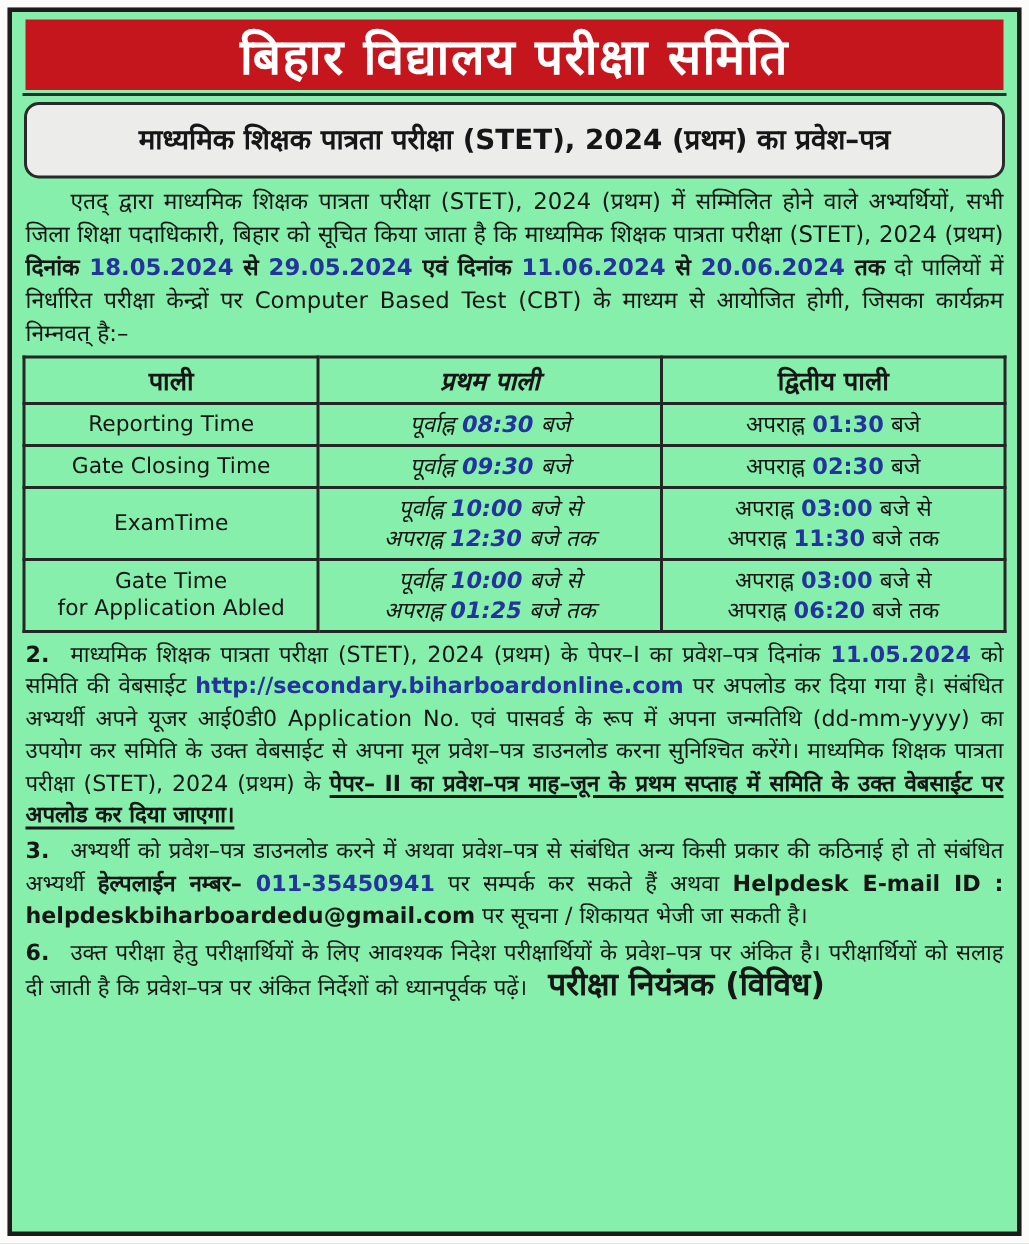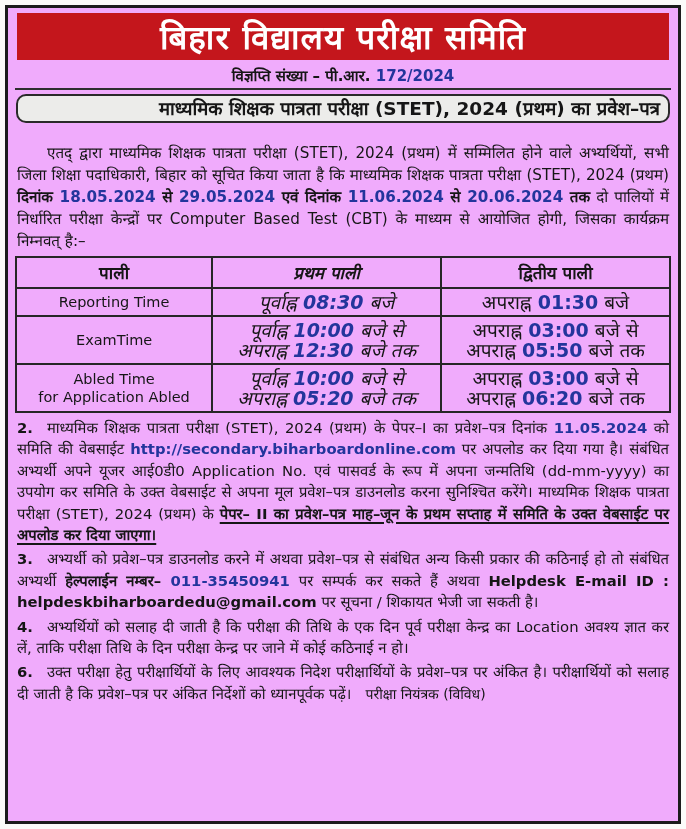--- a/index.html
+++ b/index.html
@@ -4,76 +4,72 @@
 <style>
   * { margin:0; padding:0; box-sizing:border-box; }
   html,body { background:#e8e8e8; }
   .page {
     position:relative; width:686px; height:829px; background:#fbfbf9;
     font-family:"DejaVu Sans","Liberation Sans",sans-serif;
     color:#161616; overflow:hidden; margin:0 auto;
   }
   .frame {
     position:absolute; left:5px; top:5px; right:5px; bottom:5px;
-    border:3px solid #1c1c1c; padding:4px 7px 2px 7px; background:#f0abfc;
+    border:3px solid #1c1c1c; padding:4px 7px 2px 7px; background:#86efac;
   }
   .band {
     height:47px; margin:1px 2px 2px 2px; background:#c4161c;
     display:flex; align-items:center; justify-content:center;
   }
   .band .board-name {
     color:#ffffff; font-size:33px; font-weight:800; letter-spacing:1px; white-space:nowrap;
   }
   .notice-line {
     text-align:center; font-size:15px; font-weight:600; padding:3px 0 2px 0;
   }
   .notice-line .num { color:#23359c; font-weight:700; }
   .rule { border-top:2px solid #2e2e2e; margin:1px 0 4px 0; }
   .title-box {
     border:2px solid #2a2a2a; border-radius:10px; background:#ececea;
-    text-align:right; font-weight:700; font-size:18.5px; line-height:25px;
-    padding:0 8px; margin:0 1px 19px 1px;
+    text-align:center; font-weight:700; font-size:18.5px; line-height:25px;
+    padding:11px 8px; margin:0 1px 4px 1px;
   }
   .para {
     text-align:justify; font-size:14.8px; line-height:21.4px; margin:3px 2px;
   }
   .intro { text-indent:30px; font-size:15.2px; line-height:22px; margin-bottom:4px; }
   .b { font-weight:700; }
   .blue { color:#23359c; }
   .u { text-decoration:underline; text-underline-offset:3px; text-decoration-thickness:1.5px; }
   .pnum { font-weight:700; margin-right:14px; }
   table.schedule {
     width:100%; border-collapse:collapse; margin:3px 0 4px 0; table-layout:fixed;
   }
   table.schedule td {
     border:2px solid #262626; text-align:center; vertical-align:middle; padding:3px 2px;
   }
   td.c1 { width:30%; }
   td.c2 { width:35%;font-style:italic; }
   td.c3 { width:35%; }
   .th-cell { font-size:17px; font-weight:700; padding:4px 2px; }
   .row-label { font-weight:400; font-size:14.5px; line-height:18px; }
-  .time-cell { font-size:19px; line-height:20px; white-space:nowrap; }
+  .time-cell { font-size:15px; line-height:20px; white-space:nowrap; }
   .time-cell .t { font-weight:700; color:#23359c; }
-  .signature { font-weight:400; font-size:14px; white-space:nowrap; padding-left:14px; }
+  .signature { font-weight:700; font-size:21px; white-space:nowrap; padding-left:14px; }
 </style>
 </head>
 <body>
 
 <div class="page">
   <div class="frame">
 
     <div class="band">
       <span class="board-name">बिहार विद्यालय परीक्षा समिति</span>
     </div>
 
-    <div class="notice-line">
-      <span>विज्ञप्ति संख्या – पी.आर.</span>
-      <span class="num">172/2024</span>
-    </div>
 
     <div class="rule"></div>
 
     <div class="title-box">
       <div>माध्यमिक शिक्षक पात्रता परीक्षा (STET), 2024 (प्रथम) का प्रवेश–पत्र</div>
     </div>
 
     <div class="para intro">
       <span>एतद् द्वारा माध्यमिक शिक्षक पात्रता परीक्षा (STET), 2024 (प्रथम) में सम्मिलित होने वाले अभ्यर्थियों, सभी जिला शिक्षा पदाधिकारी, बिहार को सूचित किया जाता है कि माध्यमिक शिक्षक पात्रता परीक्षा (STET), 2024 (प्रथम) </span><span class="b">दिनांक </span><span class="b blue">18.05.2024</span><span class="b"> से </span><span class="b blue">29.05.2024</span><span class="b"> एवं दिनांक </span><span class="b blue">11.06.2024</span><span class="b"> से </span><span class="b blue">20.06.2024</span><span class="b"> तक</span><span> दो पालियों में निर्धारित परीक्षा केन्द्रों पर Computer Based Test (CBT) के माध्यम से आयोजित होगी, जिसका कार्यक्रम निम्नवत् है:–</span>
     </div>
@@ -84,58 +80,60 @@
           <td class="c1 th-cell">पाली</td>
           <td class="c2 th-cell">प्रथम पाली</td>
           <td class="c3 th-cell">द्वितीय पाली</td>
         </tr>
         <tr>
           <td class="c1 row-label">Reporting Time</td>
           <td class="c2 time-cell"><span>पूर्वाह्न </span><span class="t">08:30</span><span> बजे</span></td>
           <td class="c3 time-cell"><span>अपराह्न </span><span class="t">01:30</span><span> बजे</span></td>
         </tr>
         <tr>
+          <td class="c1 row-label">Gate Closing Time</td>
+          <td class="c2 time-cell"><span>पूर्वाह्न </span><span class="t">09:30</span><span> बजे</span></td>
+          <td class="c3 time-cell"><span>अपराह्न </span><span class="t">02:30</span><span> बजे</span></td>
+        </tr>
+        <tr>
           <td class="c1 row-label">ExamTime</td>
           <td class="c2 time-cell">
             <div><span>पूर्वाह्न </span><span class="t">10:00</span><span> बजे से</span></div>
             <div><span>अपराह्न </span><span class="t">12:30</span><span> बजे तक</span></div>
           </td>
           <td class="c3 time-cell">
             <div><span>अपराह्न </span><span class="t">03:00</span><span> बजे से</span></div>
-            <div><span>अपराह्न </span><span class="t">05:50</span><span> बजे तक</span></div>
+            <div><span>अपराह्न </span><span class="t">11:30</span><span> बजे तक</span></div>
           </td>
         </tr>
         <tr>
           <td class="c1 row-label">
-            <div>Abled Time</div>
+            <div>Gate Time</div>
             <div>for Application Abled</div>
           </td>
           <td class="c2 time-cell">
             <div><span>पूर्वाह्न </span><span class="t">10:00</span><span> बजे से</span></div>
-            <div><span>अपराह्न </span><span class="t">05:20</span><span> बजे तक</span></div>
+            <div><span>अपराह्न </span><span class="t">01:25</span><span> बजे तक</span></div>
           </td>
           <td class="c3 time-cell">
             <div><span>अपराह्न </span><span class="t">03:00</span><span> बजे से</span></div>
             <div><span>अपराह्न </span><span class="t">06:20</span><span> बजे तक</span></div>
           </td>
         </tr>
       </tbody>
     </table>
 
     <div class="para">
       <span class="pnum">2.</span><span>माध्यमिक शिक्षक पात्रता परीक्षा (STET), 2024 (प्रथम) के पेपर–I का प्रवेश–पत्र दिनांक </span><span class="b blue">11.05.2024</span><span> को समिति की वेबसाईट </span><span class="b blue">http://secondary.biharboardonline.com</span><span> पर अपलोड कर दिया गया है। संबंधित अभ्यर्थी अपने यूजर आई0डी0 Application No. एवं पासवर्ड के रूप में अपना जन्मतिथि (dd-mm-yyyy) का उपयोग कर समिति के उक्त वेबसाईट से अपना मूल प्रवेश–पत्र डाउनलोड करना सुनिश्चित करेंगे। माध्यमिक शिक्षक पात्रता परीक्षा (STET), 2024 (प्रथम) के </span><span class="b u">पेपर– II का प्रवेश–पत्र माह–जून के प्रथम सप्ताह में समिति के उक्त वेबसाईट पर अपलोड कर दिया जाएगा।</span>
     </div>
 
     <div class="para">
       <span class="pnum">3.</span><span>अभ्यर्थी को प्रवेश–पत्र डाउनलोड करने में अथवा प्रवेश–पत्र से संबंधित अन्य किसी प्रकार की कठिनाई हो तो संबंधित अभ्यर्थी </span><span class="b">हेल्पलाईन नम्बर– </span><span class="b blue">011-35450941</span><span> पर सम्पर्क कर सकते हैं अथवा </span><span class="b">Helpdesk E-mail ID : </span><span class="b">helpdeskbiharboardedu@gmail.com</span><span> पर सूचना / शिकायत भेजी जा सकती है।</span>
     </div>
 
-    <div class="para">
-      <span class="pnum">4.</span><span>अभ्यर्थियों को सलाह दी जाती है कि परीक्षा की तिथि के एक दिन पूर्व परीक्षा केन्द्र का Location अवश्य ज्ञात कर लें, ताकि परीक्षा तिथि के दिन परीक्षा केन्द्र पर जाने में कोई कठिनाई न हो।</span>
-    </div>
 
 
     <div class="para">
       <span class="pnum">6.</span><span>उक्त परीक्षा हेतु परीक्षार्थियों के लिए आवश्यक निदेश परीक्षार्थियों के प्रवेश–पत्र पर अंकित है। परीक्षार्थियों को सलाह दी जाती है कि प्रवेश–पत्र पर अंकित निर्देशों को ध्यानपूर्वक पढ़ें।</span><span class="signature">परीक्षा नियंत्रक (विविध)</span>
     </div>
 
   </div>
 </div>
 
 </body></html>

